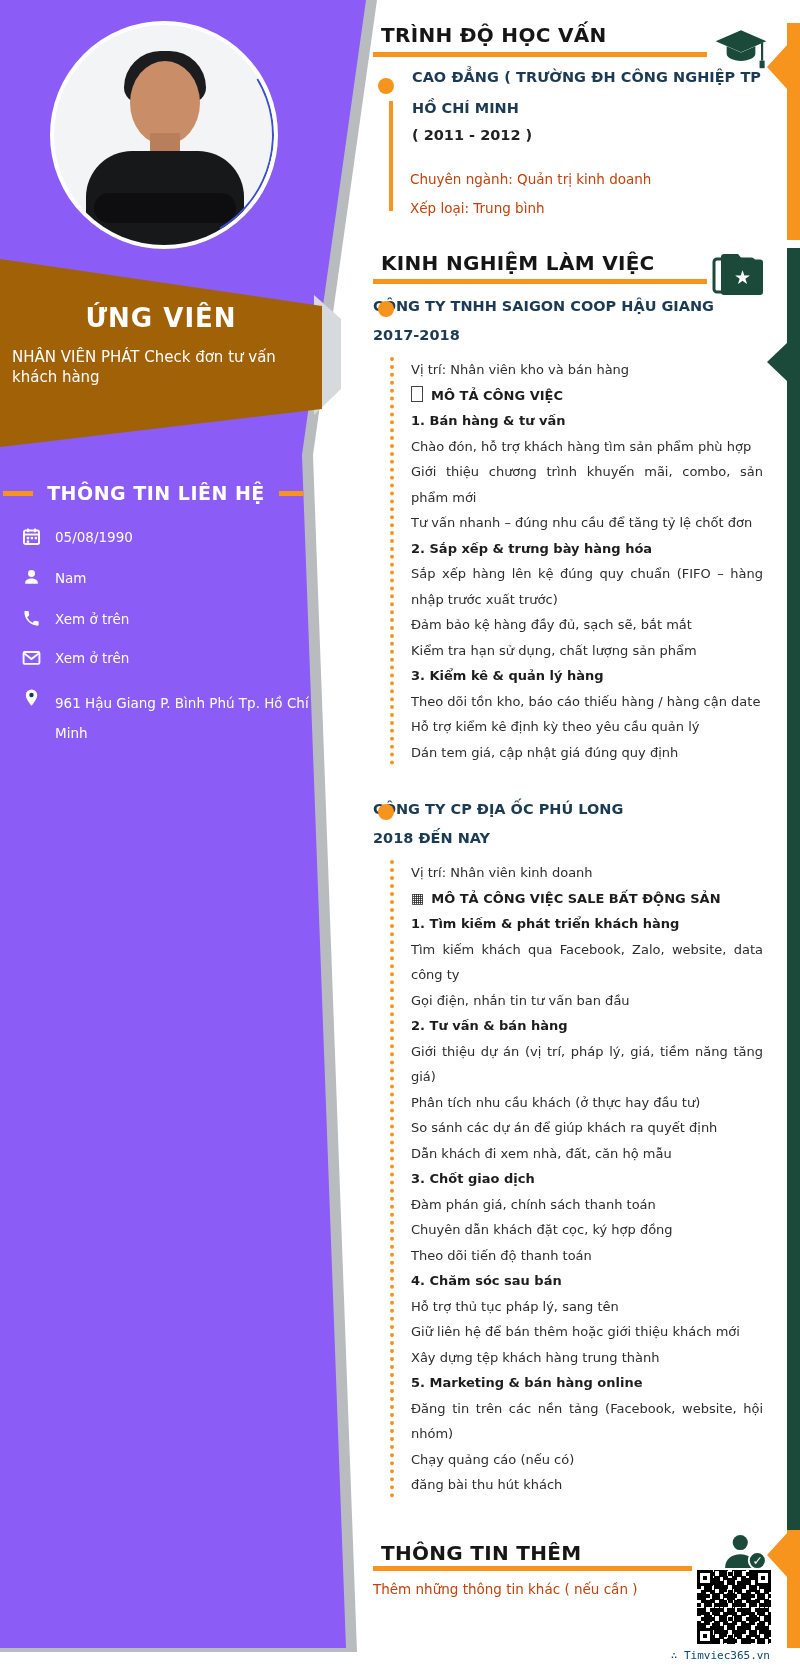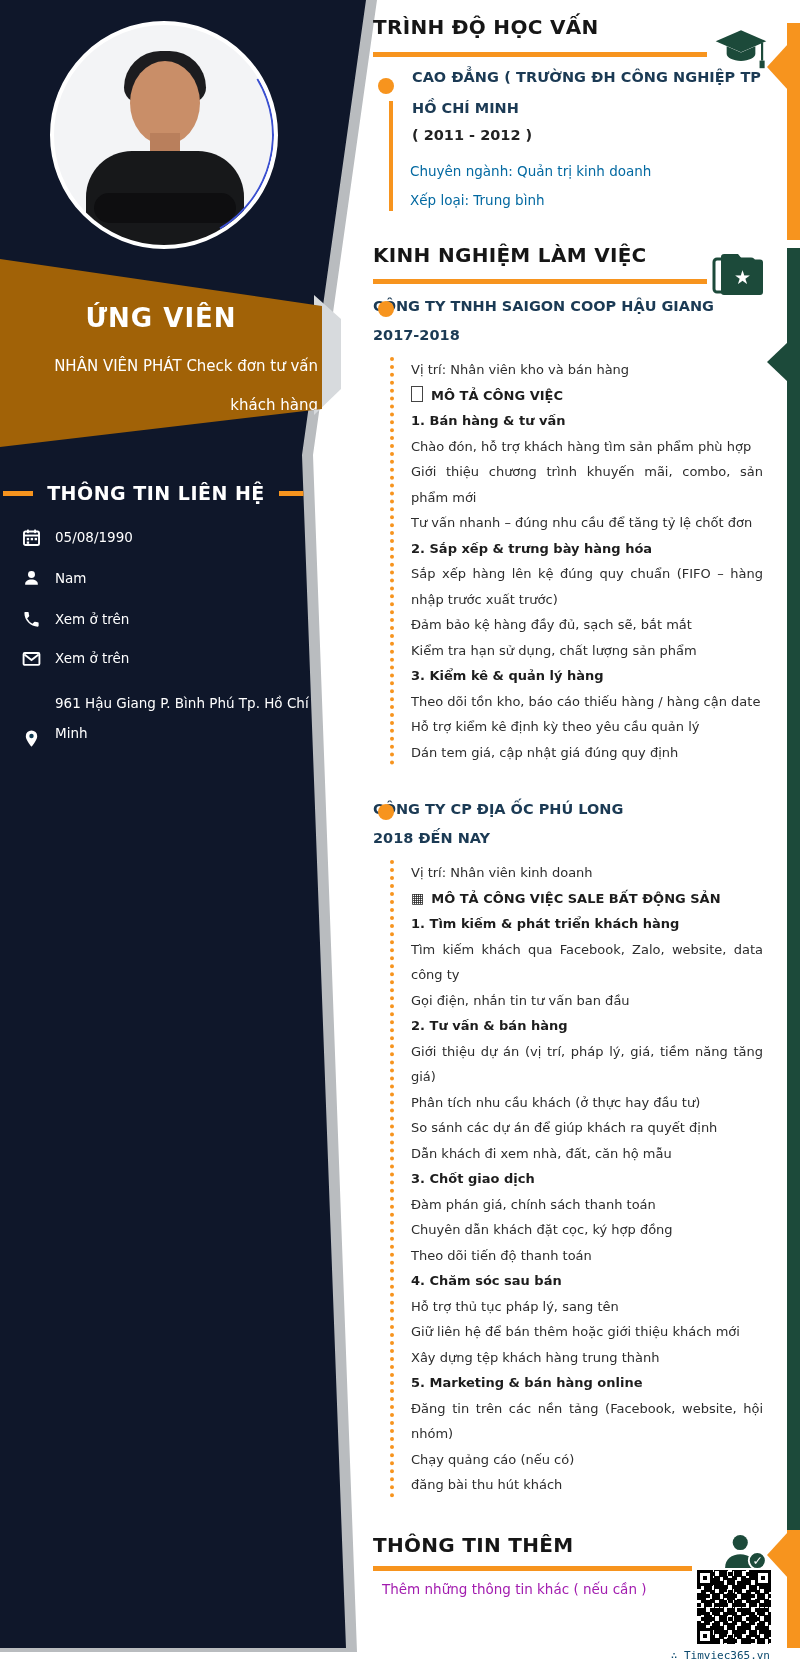--- a/index.html
+++ b/index.html
@@ -2,21 +2,21 @@
 <html><head>
 <meta charset="utf-8">
 <style>
   html,body{margin:0;padding:0;background:#fff;}
   .page{position:relative;width:800px;height:1675px;overflow:hidden;background:#fff;
         font-family:"DejaVu Sans","Liberation Sans",sans-serif;color:#2d2d2d;}
 
   
   .side-shadow{position:absolute;left:0;top:0;width:390px;height:1652px;background:#b9bcbf;
     clip-path:polygon(0 0,377px 0,313px 455px,357px 1652px,0 1652px);}
-  .sidebar{position:absolute;left:0;top:0;width:380px;height:1648px;background:#0f172a;
+  .sidebar{position:absolute;left:0;top:0;width:380px;height:1648px;background:#8b5cf6;
     clip-path:polygon(0 0,366px 0,302px 455px,346px 1648px,0 1648px);}
 
   
   .avatar{position:absolute;left:50px;top:21px;width:220px;height:220px;border-radius:50%;
     background:#f3f4f6;border:4px solid #fff;overflow:hidden;}
   .avatar .ring{position:absolute;inset:0;border-radius:50%;border:2px solid transparent;
     border-right-color:#3a4fd0;transform:rotate(14deg);}
   .avatar .hair{position:absolute;left:70px;top:26px;width:82px;height:52px;background:#1c1c1f;
     border-radius:42px 42px 18px 18px;}
   .avatar .head{position:absolute;left:76px;top:36px;width:70px;height:84px;background:#c98e68;border-radius:50%;}
@@ -25,64 +25,64 @@
     border-radius:46px 46px 0 0;}
   .avatar .arms{position:absolute;left:40px;top:168px;width:142px;height:30px;background:#0e0e10;border-radius:15px;}
 
   
   .banner-fold{position:absolute;left:0;top:259px;width:345px;height:190px;background:#d7dadd;
     clip-path:polygon(314px 36px,341px 60px,341px 130px,314px 156px);}
   .banner{position:absolute;left:0;top:259px;width:340px;height:190px;background:#a16207;
     clip-path:polygon(0 0,322px 47px,322px 150px,0 188px);}
   .banner .nm{position:absolute;left:0;top:44px;width:322px;text-align:center;
     font-size:26px;font-weight:bold;color:#fff;letter-spacing:1px;}
-  .banner .sub{position:absolute;left:20px;top:88px;width:298px;text-align:right;
-    font-size:15px;line-height:39px;color:#fff;}
+  .banner .sub{position:absolute;left:12px;top:88px;width:298px;text-align:left;
+    font-size:15px;line-height:20px;color:#fff;}
 
   
   .contact-head{position:absolute;left:0;top:482px;width:312px;display:flex;align-items:center;
     justify-content:center;gap:14px;}
   .contact-head .dash{width:30px;height:5px;background:#f7941e;}
   .contact-head .txt{font-size:19px;font-weight:bold;color:#fff;letter-spacing:.5px;}
-  .c-row{position:absolute;left:22px;display:flex;gap:14px;color:#fff;font-size:13.5px;align-items:flex-end;}
+  .c-row{position:absolute;left:22px;display:flex;gap:14px;color:#fff;font-size:13.5px;align-items:flex-start;}
   .c-row .ico{width:19px;height:19px;flex:0 0 19px;margin-top:0px;}
   .c-row .ctx{line-height:20px;max-width:255px;}
   .c-row.addr .ctx{line-height:30px;}
 
   
   .vbar{position:absolute;left:787px;width:13px;}
   .vbar.or{background:#f7941e;}
   .vbar.gr{background:#1c4a3a;}
   .edge-arrow{position:absolute;left:767px;width:0;height:0;border-style:solid;}
   .edge-arrow.or{border-width:23px 21px 23px 0;border-color:transparent #f7941e transparent transparent;}
   .edge-arrow.gr{border-width:20px 21px 20px 0;border-color:transparent #1c4a3a transparent transparent;}
 
   
   .sect{position:absolute;left:373px;width:417px;}
-  .sect h2{margin:0;font-size:20px;font-weight:bold;color:#161616;letter-spacing:.3px;}
+  .sect h2{margin:8px;font-size:20px;font-weight:bold;color:#161616;letter-spacing:.3px;}
   .rule{position:absolute;left:0;height:5px;background:#f7941e;}
   .sec-icon{position:absolute;}
 
   .bullet{position:absolute;left:5px;width:16px;height:16px;border-radius:50%;background:#f7941e;}
   .navy{color:#1b3a54;}
   .etitle{position:absolute;left:39px;top:47px;width:349px;font-size:14.5px;font-weight:bold;
     line-height:31px;text-align:justify;}
   .eperiod{position:absolute;left:39px;top:112px;font-size:14.5px;font-weight:bold;color:#222;}
   .eline{position:absolute;left:16px;top:86px;width:4px;height:110px;background:#f7941e;}
-  .edetails{position:absolute;left:37px;top:142px;font-size:13.5px;line-height:29px;color:#0369a1;}
+  .edetails{position:absolute;left:37px;top:150px;font-size:13.5px;line-height:29px;color:#c2410c;}
 
   .job{position:absolute;left:0;width:417px;}
   .job .jtitle{font-size:14.5px;font-weight:bold;line-height:29px;}
   .jcontent{margin-left:17px;margin-top:7px;border-left:4px dotted #f7941e;padding-left:17px;width:352px;}
   .cline{font-size:13px;line-height:25.5px;text-align:justify;color:#2d2d2d;}
   .cline.bold{font-weight:bold;color:#1d1d1d;}
   .tofu{display:inline-block;width:10px;height:14px;border:1.5px solid #444;margin-right:8px;vertical-align:-2px;}
   .bldg{font-size:14px;margin-right:7px;color:#1d1d1d;}
 
-  .note{position:absolute;left:9px;top:48px;font-size:13.5px;color:#a21caf;}
+  .note{position:absolute;left:0;top:48px;font-size:13.5px;color:#c2410c;}
 
   
   .qr{position:absolute;left:322px;top:35px;width:74px;height:74px;background:#fff;border:2px solid #fff;}
   .qr .mod{position:absolute;inset:0;background:
       conic-gradient(#000 25%,transparent 0 50%,#000 0 75%,transparent 0) 0 0/15px 15px,
       conic-gradient(#000 25%,transparent 0 50%,#000 0 75%,transparent 0) 4px 6px/9px 9px,#fff;}
   .fp{position:absolute;width:16px;height:16px;border:3px solid #000;background:#fff;box-sizing:border-box;}
   .fp::after{content:"";position:absolute;left:3px;top:3px;width:4px;height:4px;background:#000;}
   .fp.tl{left:0;top:0}.fp.tr{right:0;top:0}.fp.bl{left:0;bottom:0}
 

